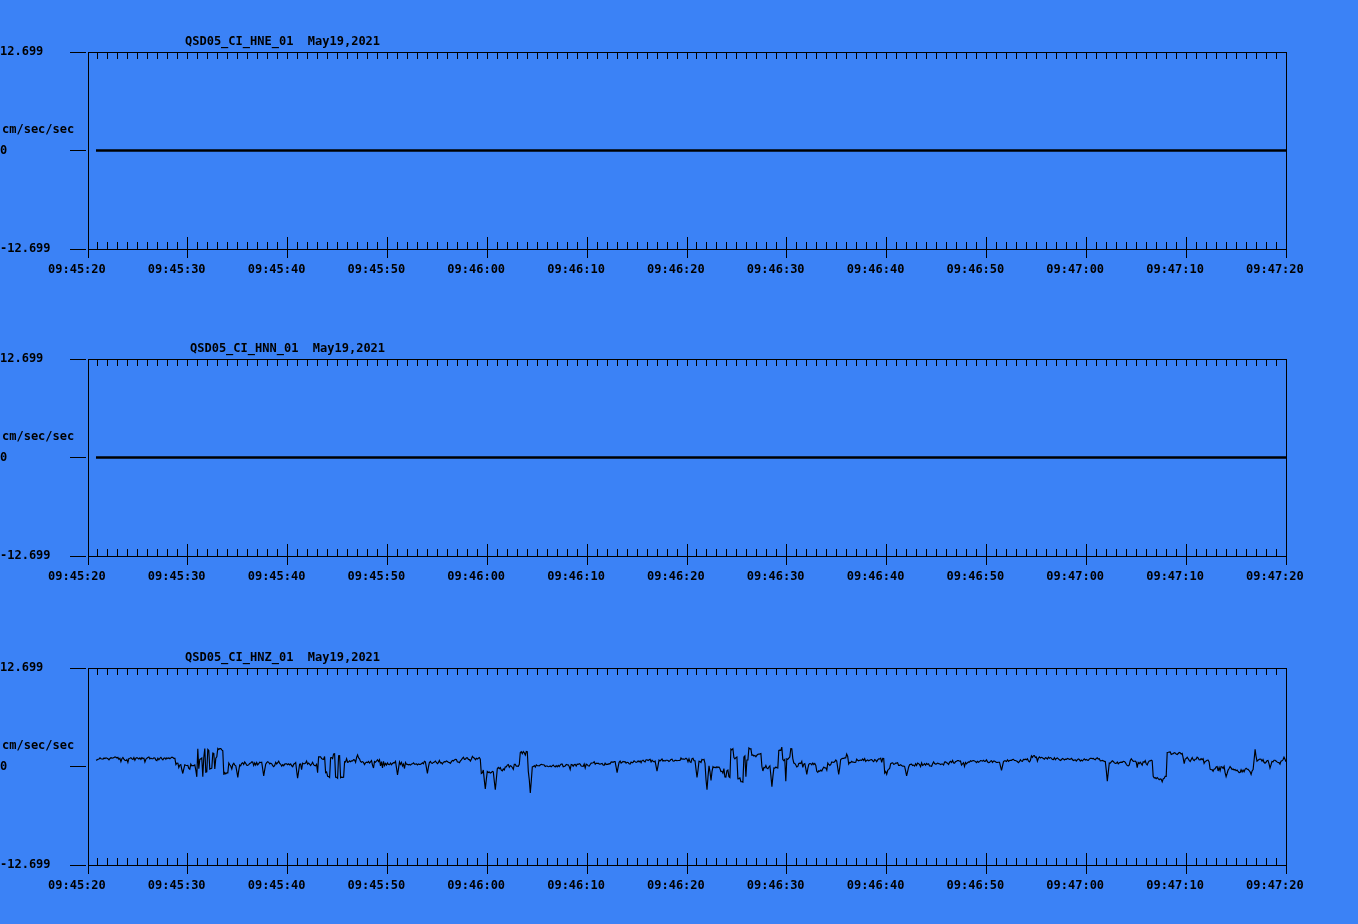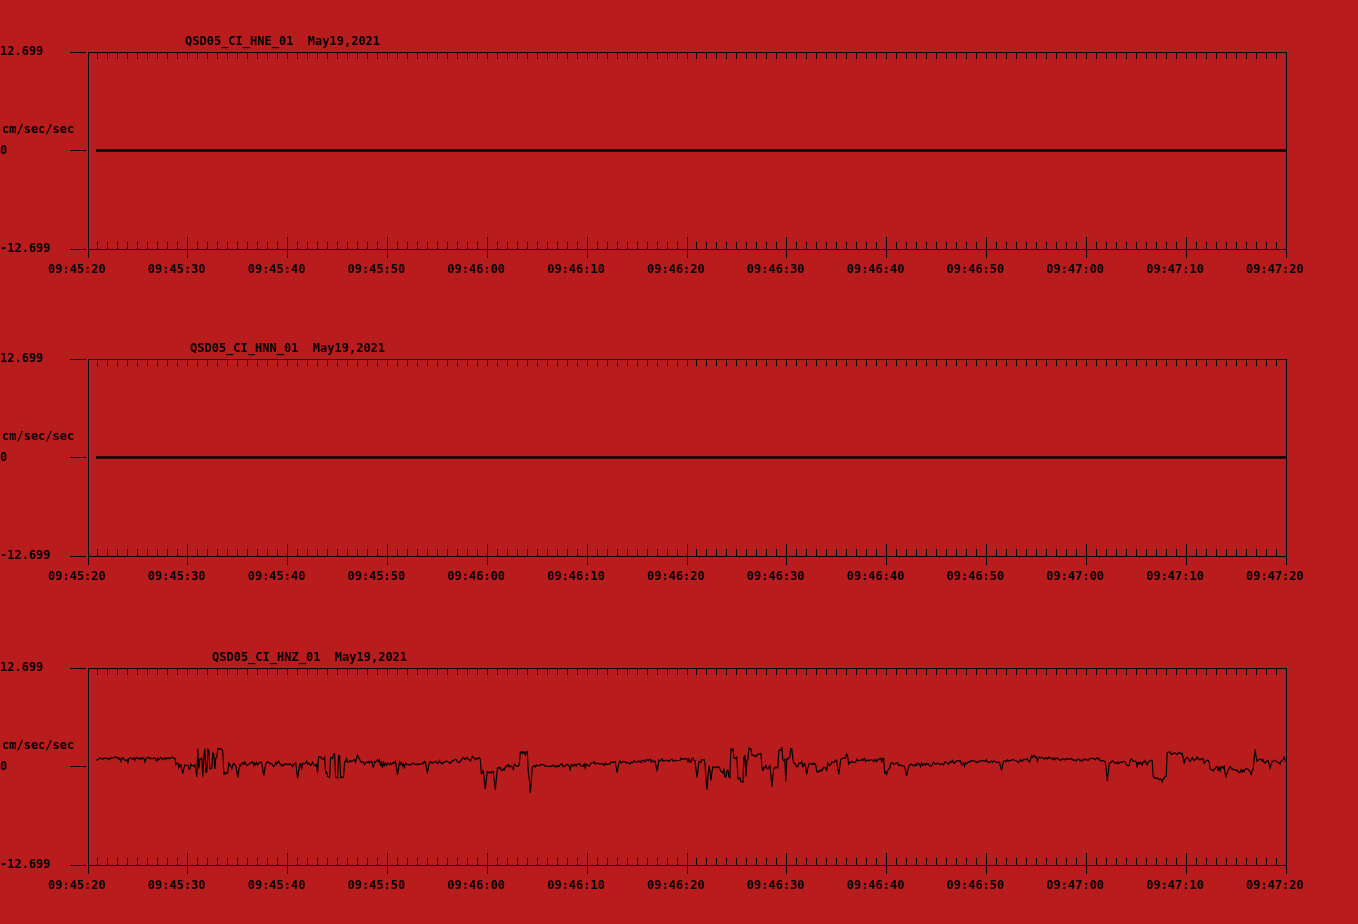--- a/index.html
+++ b/index.html
@@ -1,19 +1,19 @@
 <!DOCTYPE html>
 <html><head>
 <meta charset="utf-8">
 <style>
   html,body{margin:0;padding:0;background:#ffffff;}
   .page{
     position:relative;
     width:1358px;height:924px;
-    background:#b91c1c;color:#000000;
+    background:#3b82f6;color:#000000;
     font-family:"DejaVu Sans Mono","Liberation Mono",monospace;
     font-weight:bold;
     overflow:hidden;
   }
   .page svg{position:absolute;left:0;top:0;}
   .lbl{
     position:absolute;
     font-size:12px;line-height:15px;
     white-space:pre;
     color:#000000;
@@ -75,21 +75,21 @@
       <div class="lbl c" style="left: 347.5px; width: 80px; top: 569px;">09:45:50</div>
       <div class="lbl c" style="left: 447.3px; width: 80px; top: 569px;">09:46:00</div>
       <div class="lbl c" style="left: 547.2px; width: 80px; top: 569px;">09:46:10</div>
       <div class="lbl c" style="left: 647px; width: 80px; top: 569px;">09:46:20</div>
       <div class="lbl c" style="left: 746.8px; width: 80px; top: 569px;">09:46:30</div>
       <div class="lbl c" style="left: 846.7px; width: 80px; top: 569px;">09:46:40</div>
       <div class="lbl c" style="left: 946.5px; width: 80px; top: 569px;">09:46:50</div>
       <div class="lbl c" style="left: 1046.3px; width: 80px; top: 569px;">09:47:00</div>
       <div class="lbl c" style="left: 1146.2px; width: 80px; top: 569px;">09:47:10</div>
       <div class="lbl c" style="left: 1246px; width: 80px; top: 569px;">09:47:20</div>
-      <div class="lbl " style="left: 185px; top: 650px; margin-left: 27px;">QSD05_CI_HNZ_01  May19,2021</div>
+      <div class="lbl " style="left: 185px; top: 650px;">QSD05_CI_HNZ_01  May19,2021</div>
       <div class="lbl r" style="left: 0px; width: 62px; top: 660px;">12.699</div>
       <div class="lbl " style="left: 2px; top: 737.5px;">cm/sec/sec</div>
       <div class="lbl r" style="left: 0px; width: 62px; top: 758.5px;">0</div>
       <div class="lbl r" style="left: 0px; width: 62px; top: 857px;">-12.699</div>
       <div class="lbl c" style="left: 48px; width: 80px; top: 878px;">09:45:20</div>
       <div class="lbl c" style="left: 147.8px; width: 80px; top: 878px;">09:45:30</div>
       <div class="lbl c" style="left: 247.7px; width: 80px; top: 878px;">09:45:40</div>
       <div class="lbl c" style="left: 347.5px; width: 80px; top: 878px;">09:45:50</div>
       <div class="lbl c" style="left: 447.3px; width: 80px; top: 878px;">09:46:00</div>
       <div class="lbl c" style="left: 547.2px; width: 80px; top: 878px;">09:46:10</div>

